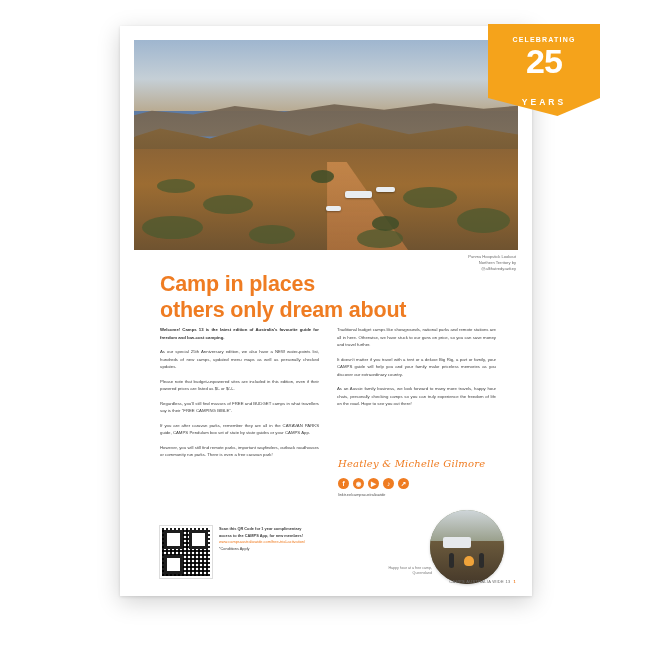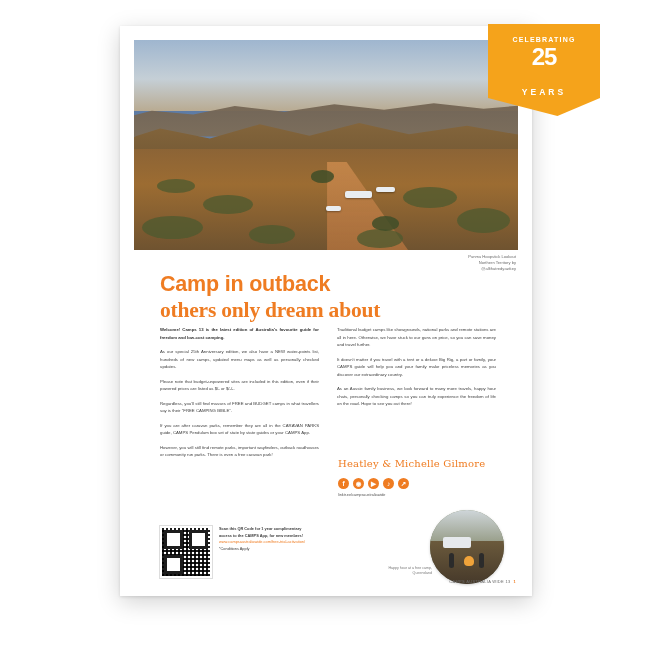--- a/index.html
+++ b/index.html
@@ -128,21 +128,21 @@
     text-align: center;
     padding-top: 12px;
     box-sizing: border-box;
   }
   .badge-top {
     font-size: 7px;
     letter-spacing: 1.2px;
     font-weight: bold;
   }
   .badge-num {
-    font-size: 24px;
+    font-size: 34px;
     font-weight: bold;
     line-height: 0.96;
     letter-spacing: -1px;
     margin-top: 2px;
   }
   .badge-bottom {
     font-size: 8.5px;
     letter-spacing: 3px;
     font-weight: bold;
     margin-top: 19px;
@@ -152,21 +152,21 @@
     position: absolute;
     left: 40px;
     top: 246px;
     width: 340px;
     color: #ef7c22;
     font-size: 21.5px;
     line-height: 1.2;
     font-weight: bold;
     letter-spacing: -0.2px;
   }
-  .headline .l2 { display: block; font-family: Liberation Serif, serif; }
+  .headline .l2 { display: block; }
   
   .cols {
     position: absolute;
     left: 40px;
     top: 300px;
     width: 336px;
     display: flex;
     gap: 18px;
   }
   .col {
@@ -178,20 +178,21 @@
   }
   .col p { margin: 0 0 7px 0; }
   .col p.lead { font-weight: bold; color: #2f2f2f; }
   
   .signature {
     position: absolute;
     left: 218px;
     top: 432px;
     width: 160px;
     font-family: "DejaVu Serif", serif;
+    font-style: italic;
     font-size: 10px;
     color: #ef7c22;
     letter-spacing: .2px;
   }
   .socials {
     position: absolute;
     left: 218px;
     top: 452px;
     display: flex;
     gap: 4px;
@@ -319,21 +320,21 @@
         <div class="van" style="left:50%; top:79%; width:4%; height:2.2%;"></div>
       </div>
 
       <div class="hero-caption">
         <div>Punmu Hoopstick Lookout</div>
         <div>Northern Territory by</div>
         <div>@allthatredyawkey</div>
       </div>
 
       <div class="headline">
-        <span>Camp in outback</span>
+        <span>Camp in places</span>
         <span class="l2">others only dream about</span>
       </div>
 
       <div class="cols">
         <div class="col">
           <p class="lead">Welcome! Camps 13 is the latest edition of Australia's favourite guide for freedom and low-cost camping.</p>
           <p>As our special 25th Anniversary edition, we also have a NEW water-points list, hundreds of new camps, updated menu maps as well as personally checked updates.</p>
           <p>Please note that budget-unpowered sites are included in this edition, even if their powered prices are listed as $/- or $/-/-.</p>
           <p>Regardless, you'll still find masses of FREE and BUDGET camps in what travellers say is their "FREE CAMPING BIBLE".</p>
           <p>If you are after caravan parks, remember they are all in the CARAVAN PARKS guide, CAMPS Pendulum box set of state by state guides or your CAMPS App.</p>

